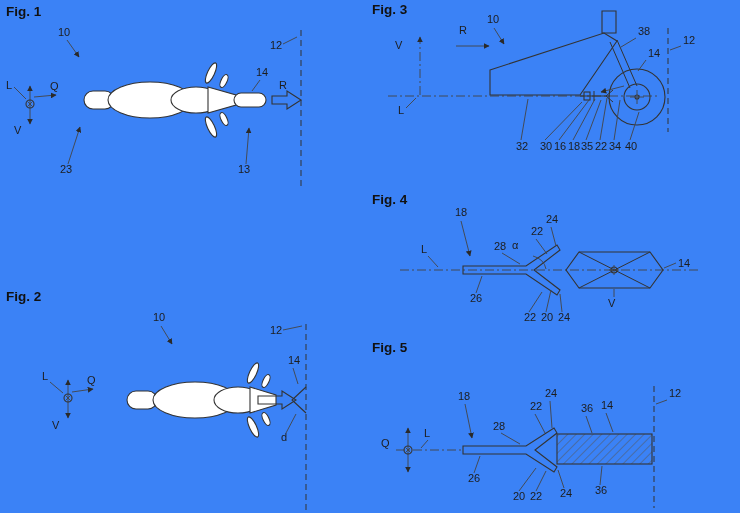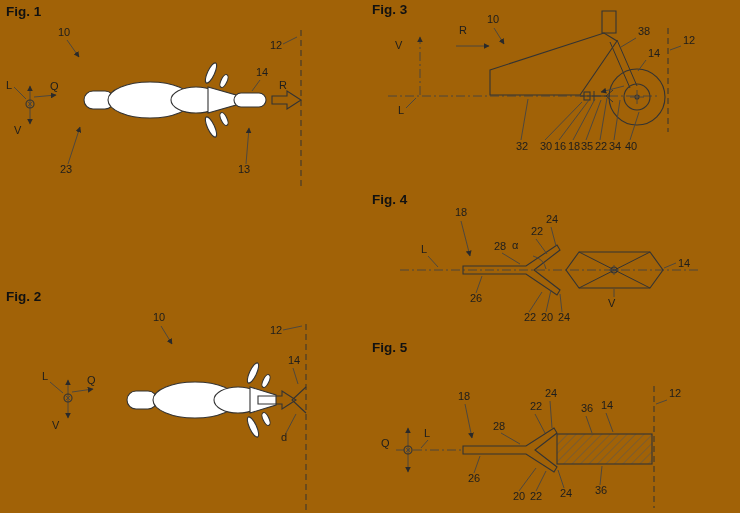--- a/index.html
+++ b/index.html
@@ -1,16 +1,16 @@
 <!DOCTYPE html>
 <html><head>
 <meta charset="utf-8">
 <style>
   html,body{margin:0;padding:0;background:#fff;}
-  .page{position:relative;width:740px;height:513px;background:#a16207;overflow:hidden;}
+  .page{position:relative;width:740px;height:513px;background:#3b82f6;overflow:hidden;}
   svg{display:block;}
   .lbl{font:11px "Liberation Sans", sans-serif;fill:#1d1d1d;}
   .figtitle{font:bold 13.5px "Liberation Sans", sans-serif;fill:#111;}
   .ln{stroke:#333;stroke-width:1;fill:none;}
   .ld{stroke:#444;stroke-width:.9;fill:none;}
   .shape{stroke:#333;stroke-width:1.1;fill:#fff;}
   .shapen{stroke:#333;stroke-width:1.1;fill:none;}
   .dash{stroke:#333;stroke-width:1;stroke-dasharray:6 4;fill:none;}
   .dashdot{stroke:#444;stroke-width:.9;stroke-dasharray:9 3 2 3;fill:none;}
 </style>

